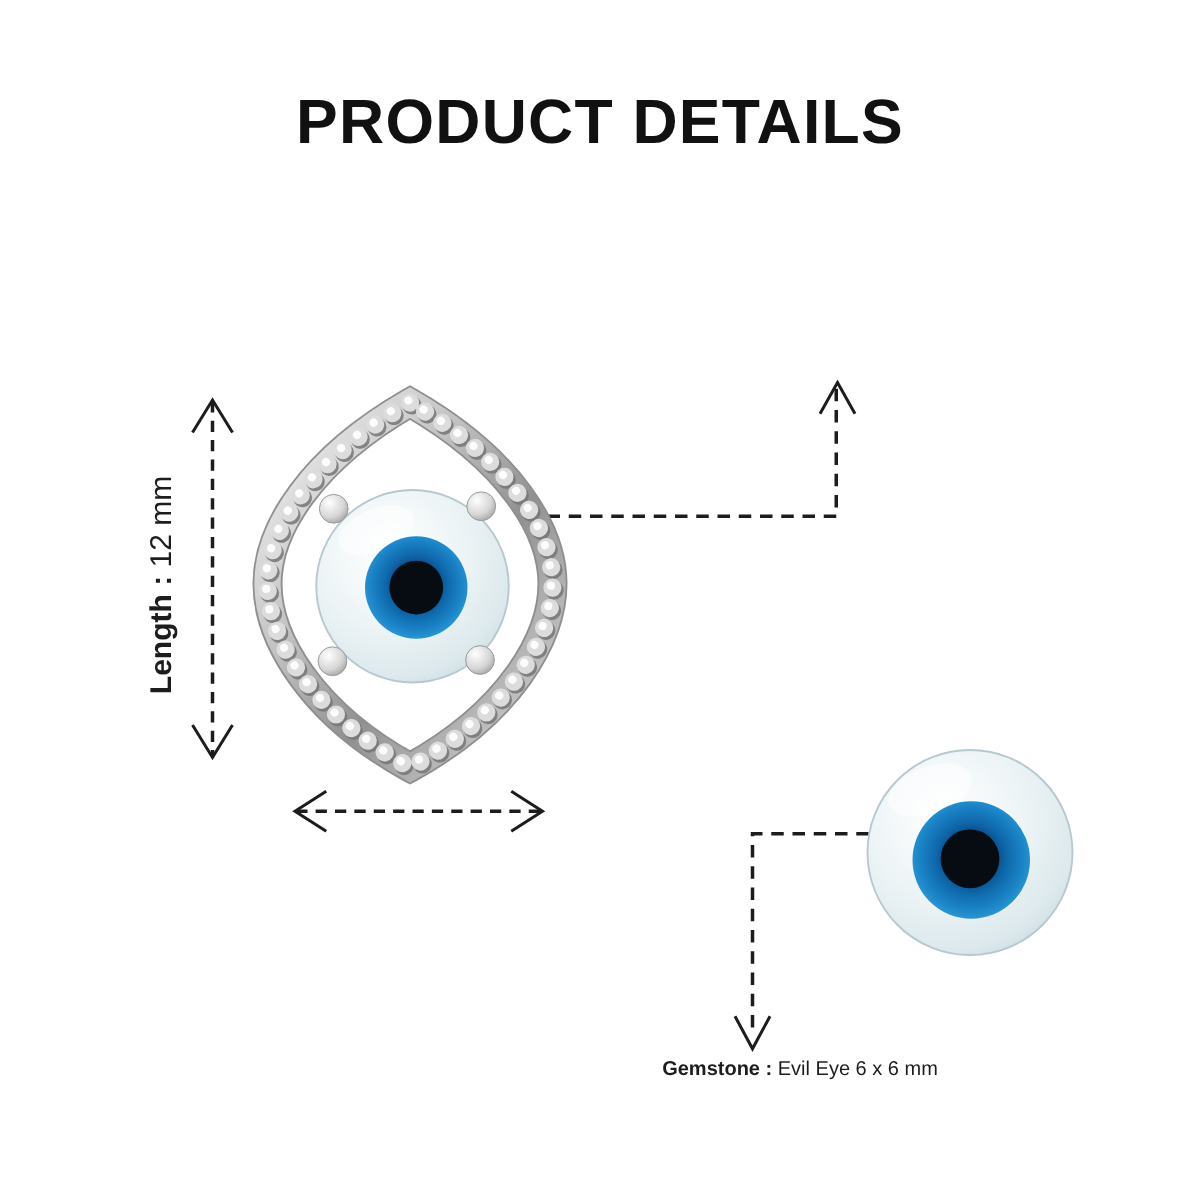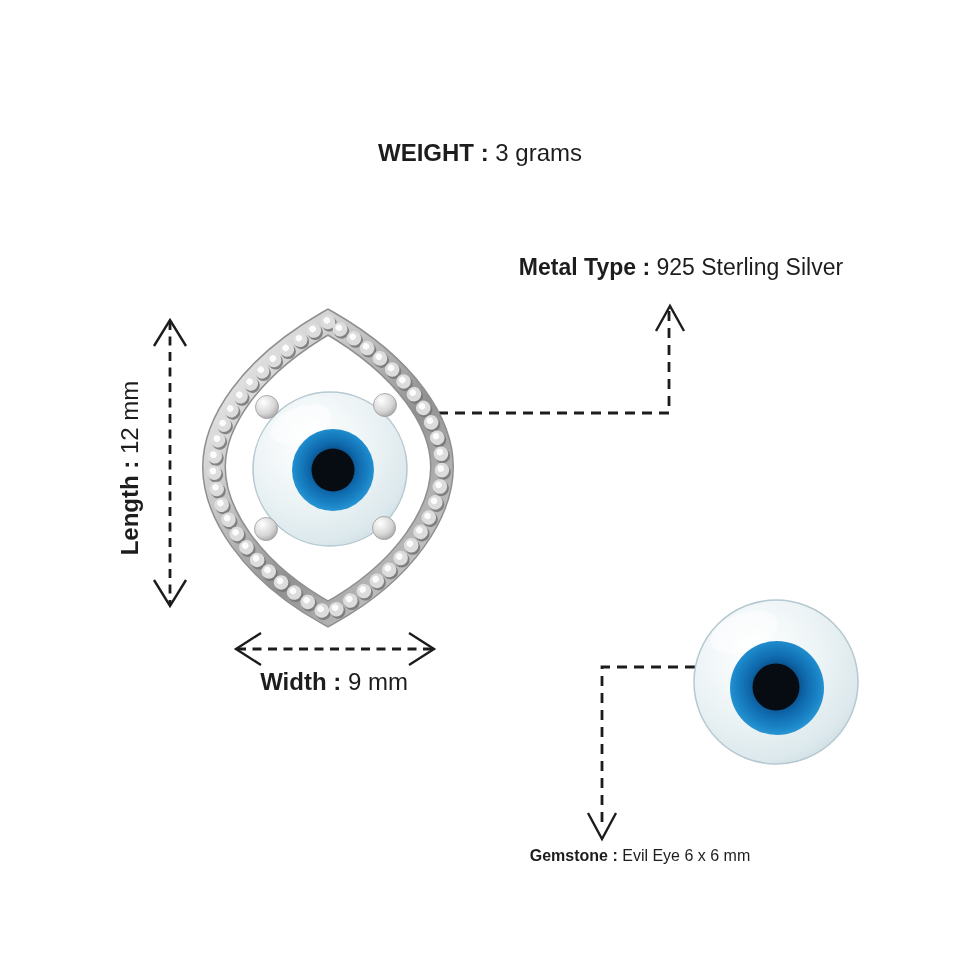--- a/index.html
+++ b/index.html
@@ -48,36 +48,28 @@
   svg.scene {
     position: absolute;
     left: 0; top: 0;
   }
 </style>
 </head>
 <body>
 
 <div class="canvas">
 
+  <h1 class="title">PRODUCT DETAILS</h1>
 
-  <div class="spec spec-weight">
-    <span class="b">WEIGHT</span><span class="b"> : </span><span>3 grams</span>
-  </div>
 
-  <div class="spec spec-metal">
-    <span class="b">Metal Type</span><span class="b"> : </span><span>925 Sterling Silver</span>
-  </div>
 
   <div class="spec spec-length">
     <span class="b">Length</span><span class="b"> : </span><span>12 mm</span>
   </div>
 
-  <div class="spec spec-width">
-    <span class="b">Width</span><span class="b"> : </span><span>9 mm</span>
-  </div>
 
   <div class="spec spec-gemstone">
     <span class="b">Gemstone</span><span class="b"> : </span><span>Evil Eye 6 x 6 mm</span>
   </div>
 
   <svg class="scene" width="960" height="960" viewBox="0 0 960 960">
     <defs>
       <radialGradient id="stoneG" cx="0.38" cy="0.33" r="0.85">
         <stop offset="0%" stop-color="#ffffff"></stop>
         <stop offset="45%" stop-color="#edf4f6"></stop>

